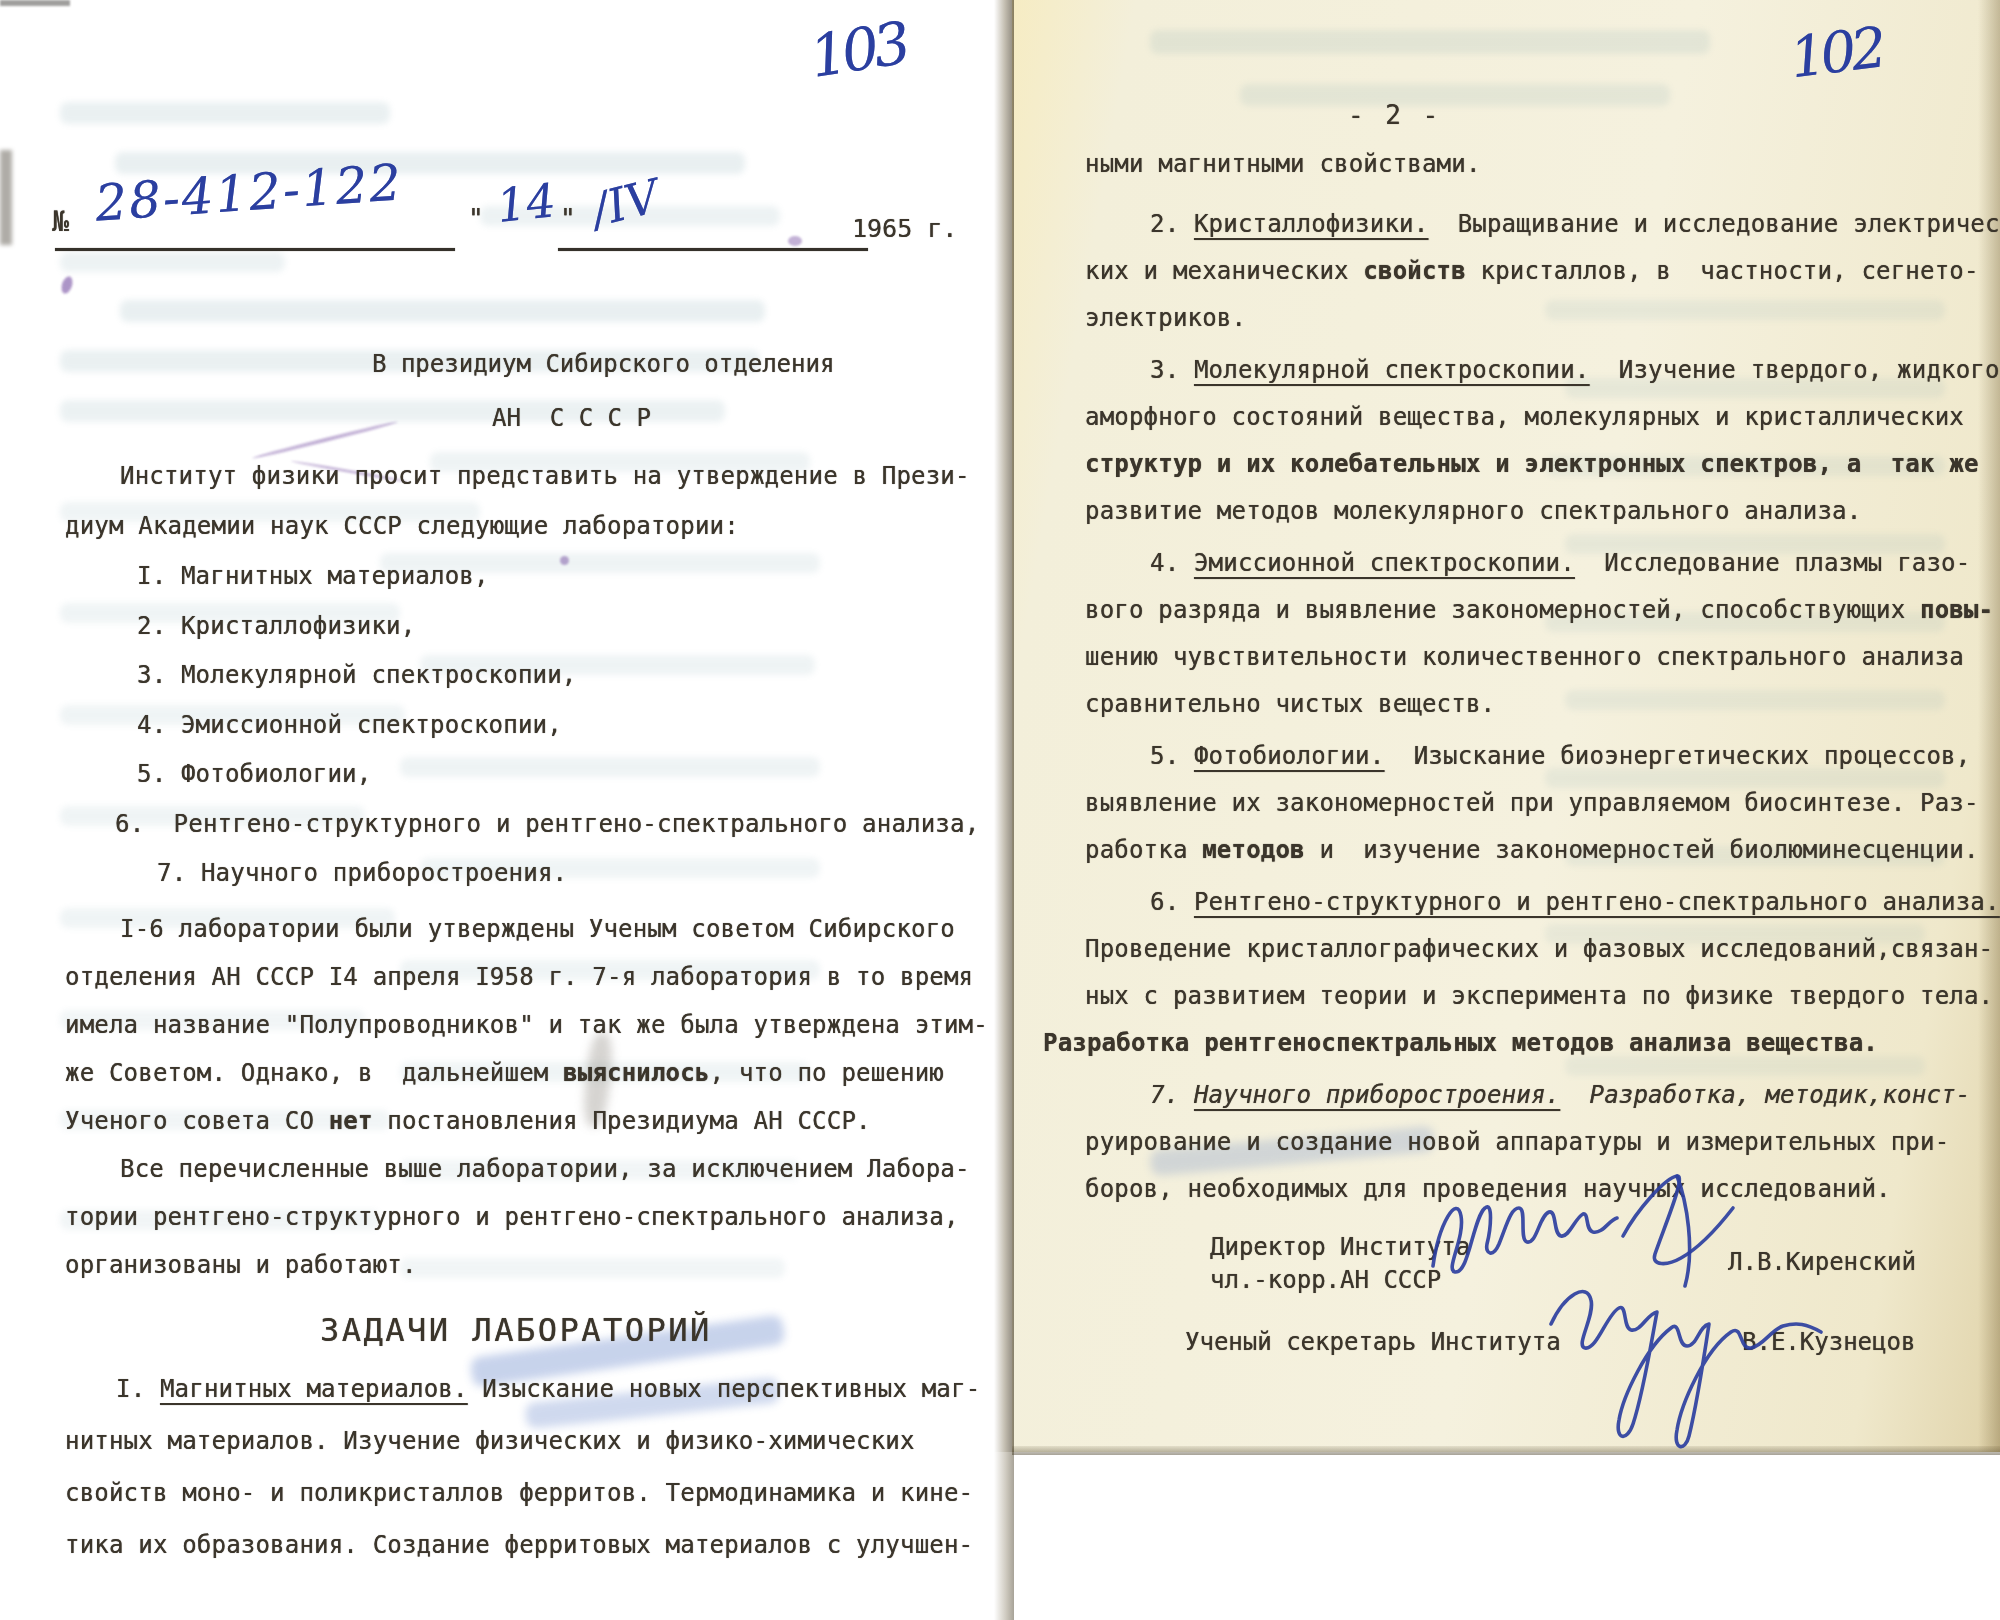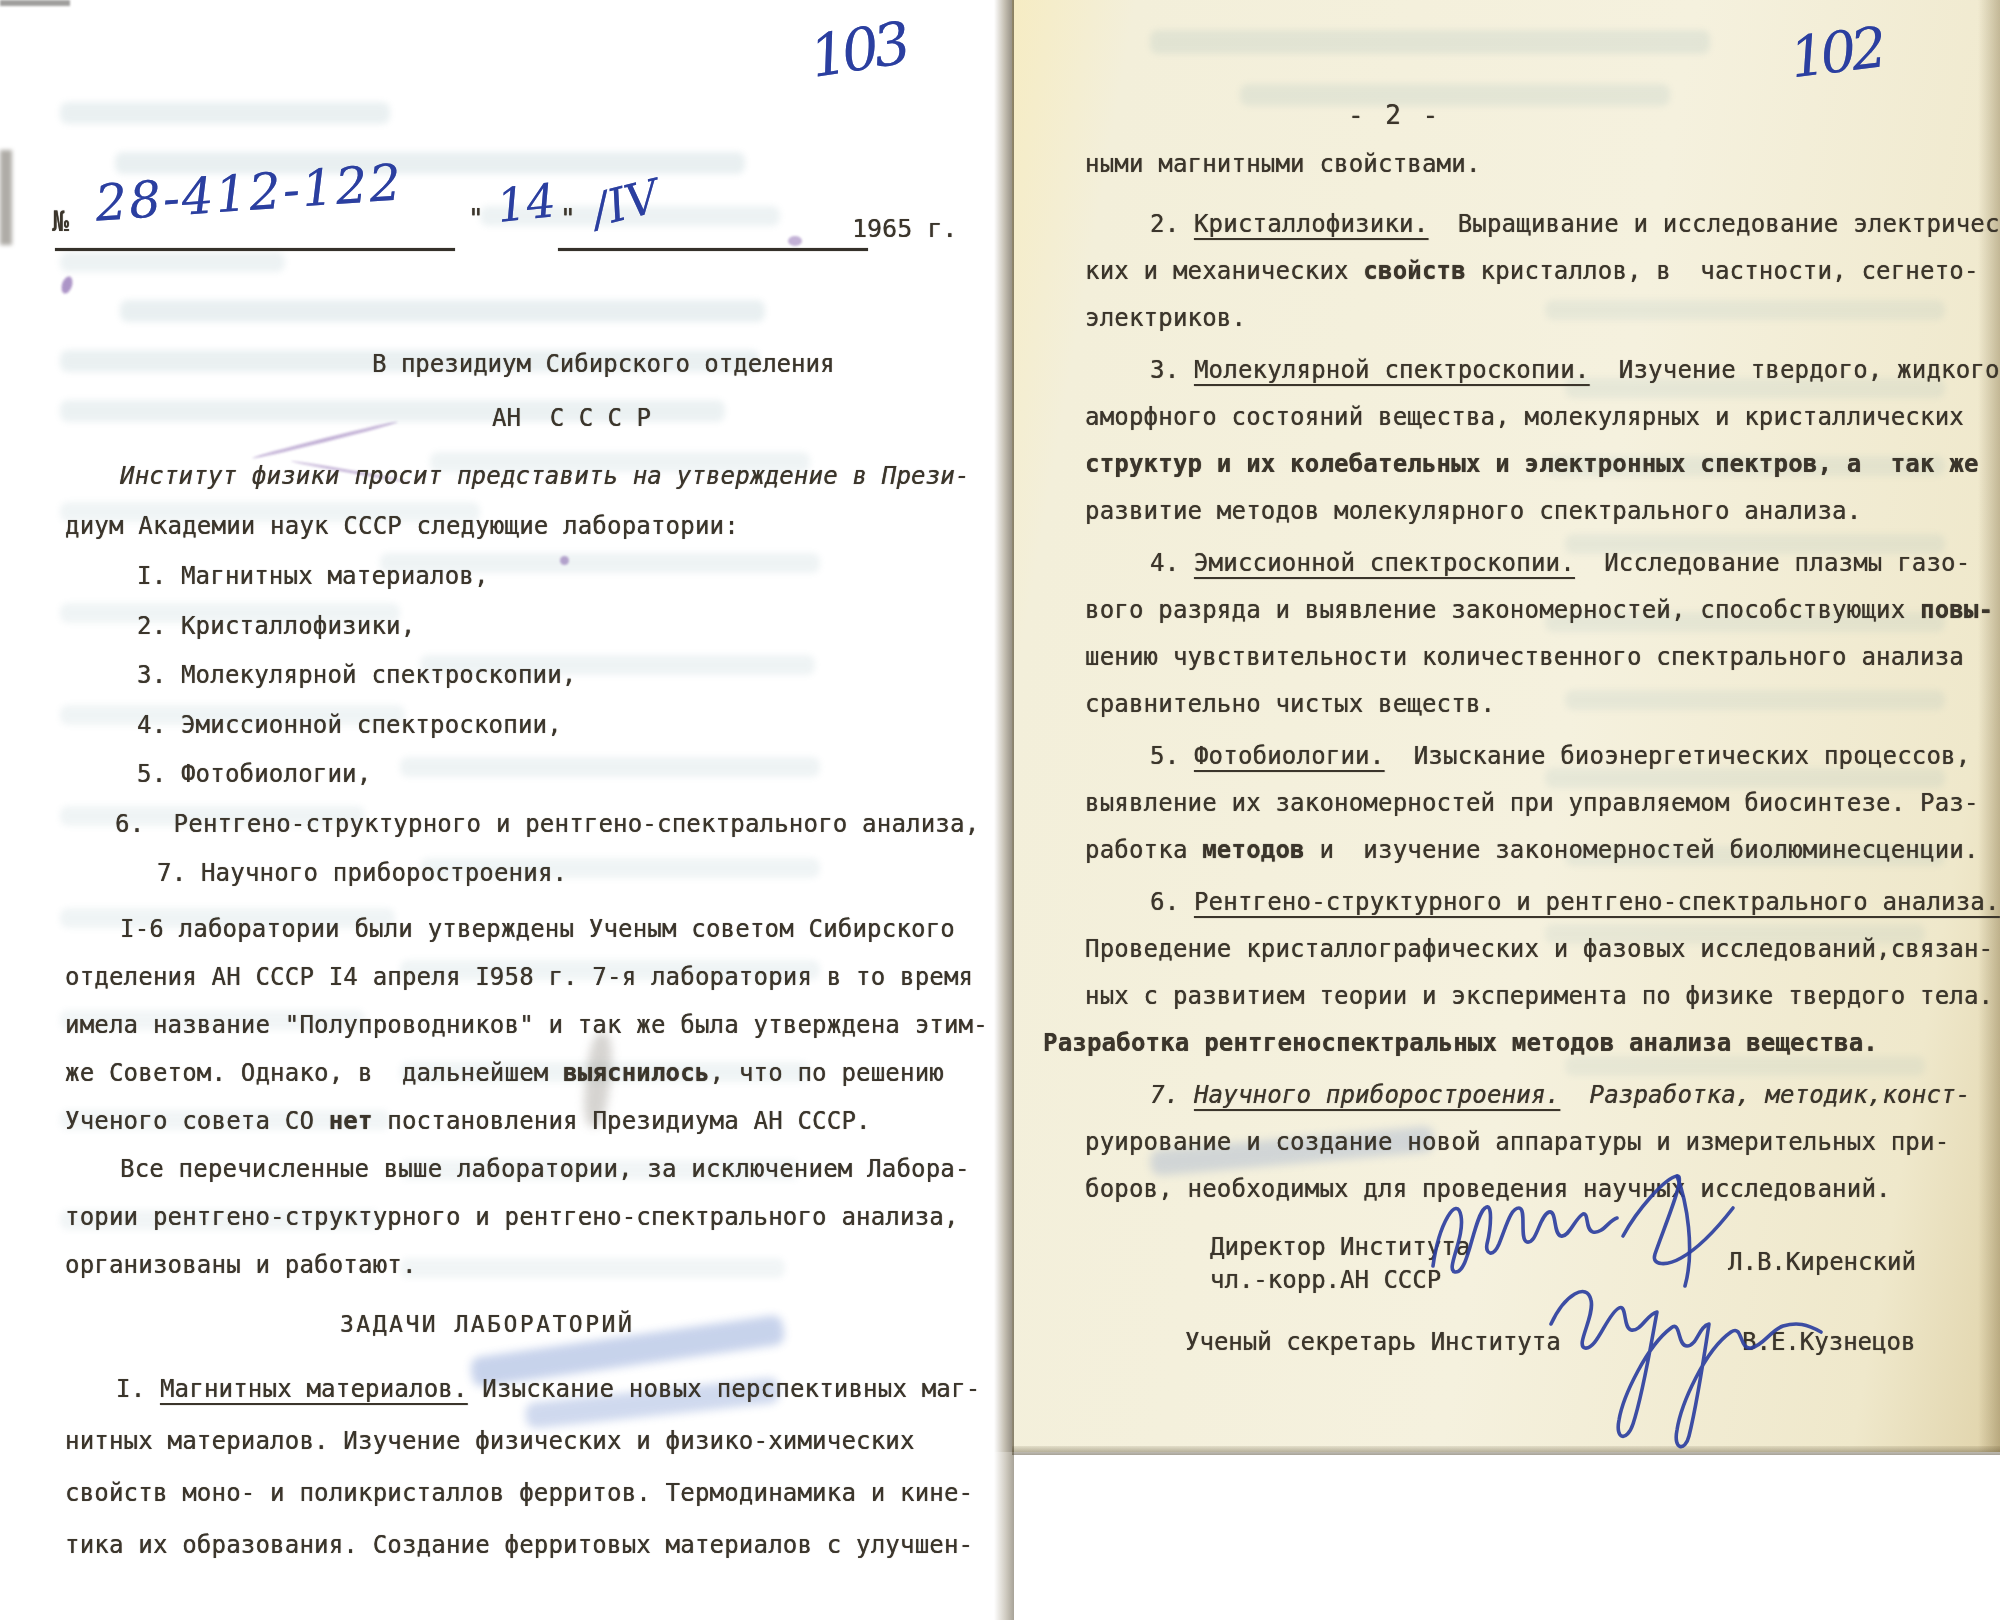--- a/index.html
+++ b/index.html
@@ -20,21 +20,21 @@
     background:linear-gradient(to right,rgba(0,0,0,0),rgba(110,90,45,.35));}
   .edge-mark{position:absolute;left:0;top:150px;width:12px;height:95px;background:rgba(55,48,35,.40);filter:blur(2px);}
   .top-sliver{position:absolute;left:0;top:0;width:70px;height:6px;background:rgba(45,42,38,.45);filter:blur(1px);}
 
   .tline{position:absolute;white-space:pre;font-size:24px;color:#3b352b;letter-spacing:.2px;
          text-shadow:0 0 .7px rgba(59,53,43,.85),.5px .4px 0 rgba(59,53,43,.22);}
   .tline .u{text-decoration:underline;text-decoration-thickness:2.2px;text-underline-offset:6px;}
   .tline .b{font-weight:bold;text-shadow:0 0 1px rgba(40,35,25,.9);}
   .typed{position:absolute;white-space:pre;color:#3b352b;
          text-shadow:0 0 .7px rgba(59,53,43,.85),.5px .4px 0 rgba(59,53,43,.22);}
-  .head-sp{letter-spacing:2.5px;font-size:23px;margin-left:20px;}
+  .head-sp{letter-spacing:2.5px;font-size:32px;}
   .rule{position:absolute;height:3px;background:#35312a;box-shadow:0 0 1px rgba(50,45,35,.8);}
 
   .hand{position:absolute;font-family:"DejaVu Serif",serif;font-style:italic;
         color:#2b3fa0;white-space:pre;text-shadow:0 0 .5px rgba(43,63,160,.6);}
   .arch{letter-spacing:-5px;}
 
   .bleed{position:absolute;background:#6f9aa4;filter:blur(3px);border-radius:8px;}
   .bleedb{position:absolute;background:#4a6fc0;filter:blur(4px);border-radius:10px;}
   .violet{position:absolute;background:#6a3f9a;filter:blur(1px);border-radius:50%;}
   .smudge{position:absolute;background:rgba(70,60,45,.22);filter:blur(5px);border-radius:40%;}
@@ -113,21 +113,21 @@
   <div class="hand" style="left:497px;top:176px;font-size:46px;transform:rotate(-6deg);">14</div>
   <div class="typed" style="left:560px;top:204px;font-size:26px;">"</div>
   <div class="hand" style="left:592px;top:176px;font-size:46px;transform:rotate(-14deg);">/IV</div>
   <div class="rule" style="left:558px;top:248px;width:310px;"></div>
   <div class="typed" style="left:852px;top:214px;font-size:25px;">1965 г.</div>
 
   <div class="typed" style="left:372px;top:350px;font-size:24px;">В президиум Сибирского отделения</div>
   <div class="typed" style="left:492px;top:404px;font-size:24px;">АН  С С С Р</div>
 
   <div id="left-body">
-      <div class="tline" style="left: 120px; top: 462px; font-style: italic;"><span>Институт физики просит представить на утверждение в Прези-</span></div>
+      <div class="tline" style="left: 120px; top: 462px;"><span>Институт физики просит представить на утверждение в Прези-</span></div>
       <div class="tline" style="left: 65px; top: 512px;"><span>диум Академии наук СССР следующие лаборатории:</span></div>
       <div class="tline" style="left: 137px; top: 562px;"><span>I. Магнитных материалов,</span></div>
       <div class="tline" style="left: 137px; top: 612px;"><span>2. Кристаллофизики,</span></div>
       <div class="tline" style="left: 137px; top: 661px;"><span>3. Молекулярной спектроскопии,</span></div>
       <div class="tline" style="left: 137px; top: 711px;"><span>4. Эмиссионной спектроскопии,</span></div>
       <div class="tline" style="left: 137px; top: 760px;"><span>5. Фотобиологии,</span></div>
       <div class="tline" style="left: 115px; top: 810px;"><span>6.  Рентгено-структурного и рентгено-спектрального анализа,</span></div>
       <div class="tline" style="left: 137px; top: 859px; margin-left: 20px;"><span>7. Научного приборостроения.</span></div>
       <div class="tline" style="left: 120px; top: 915px;"><span>I-6 лаборатории были утверждены Ученым советом Сибирского</span></div>
       <div class="tline" style="left: 65px; top: 963px;"><span>отделения АН СССР I4 апреля I958 г. 7-я лаборатория в то время</span></div>

